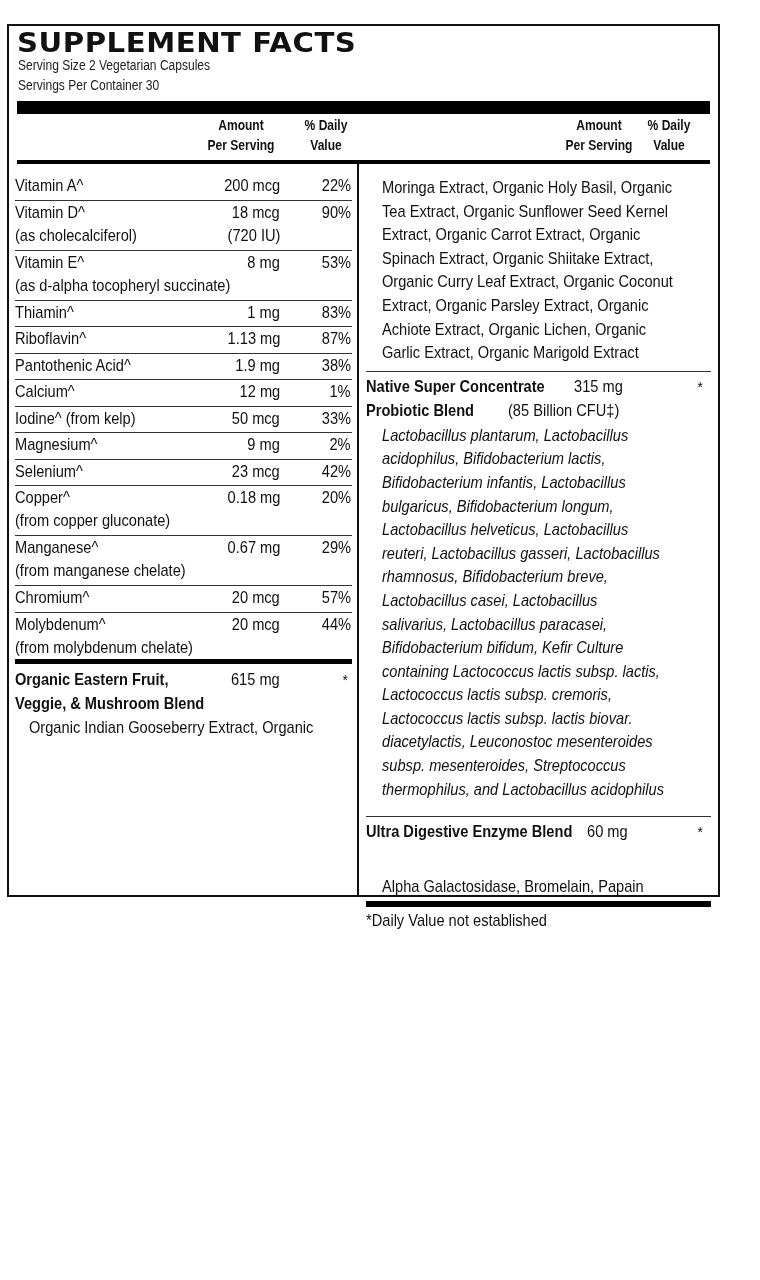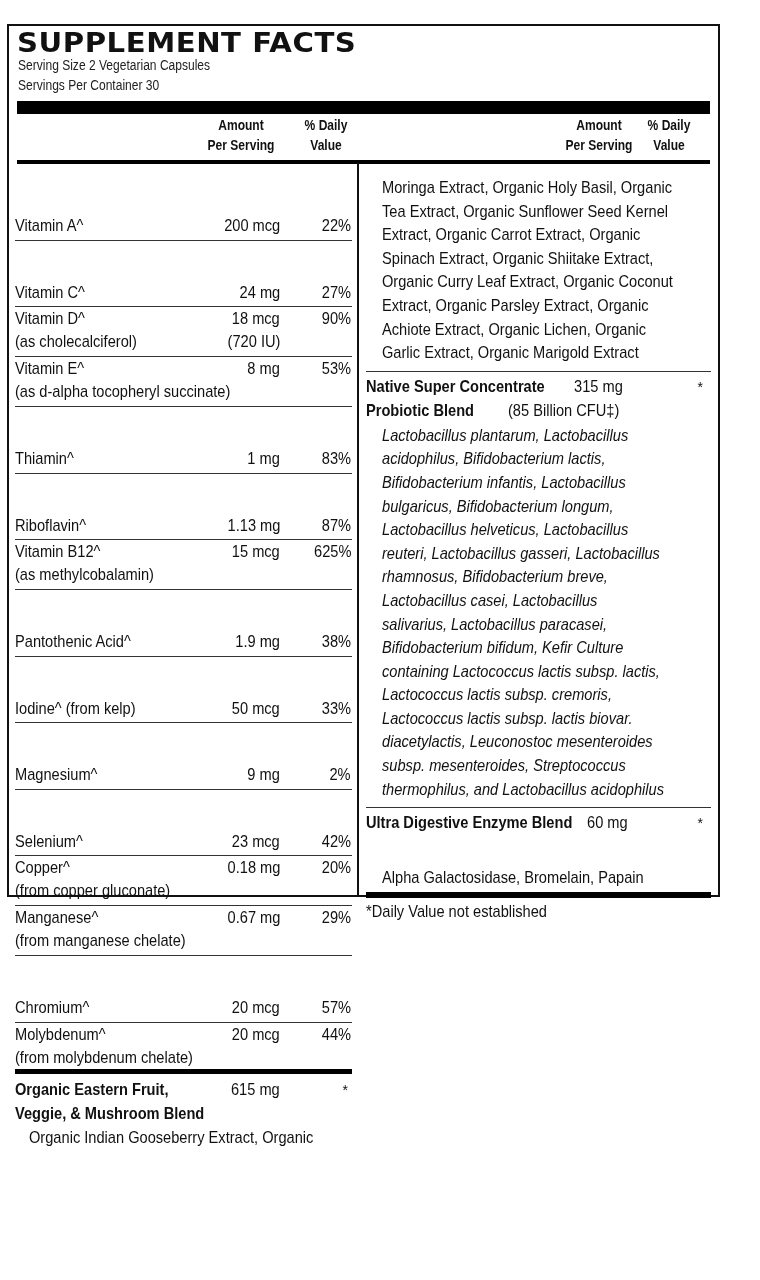--- a/index.html
+++ b/index.html
@@ -23,21 +23,21 @@
          line-height:24px; }
   .row .nm, .row .am, .row .dv { position:absolute; top:0; white-space:nowrap;
          transform:scaleX(0.86); }
   .row .nm { left:0; transform-origin:left top; }
   .row .am { right:72px; transform-origin:right top; text-align:right; }
   .row .dv { right:1px; transform-origin:right top; text-align:right; }
   .row .sub2 { position:absolute; left:0; top:23px; white-space:nowrap;
                transform:scaleX(0.86); transform-origin:left top; }
   .row .sub2r { position:absolute; right:72px; top:23px; white-space:nowrap;
                 transform:scaleX(0.86); transform-origin:right top; }
-  .r1 { height:25.5px;margin-top:40px; }
+  .r1 { height:25.5px; }
   .r2 { height:49px; }
   .thick-bot { border-bottom:5px solid #000; }
   .blend { position:relative; font-size:17px; line-height:24px; height:50px; }
   .blend .bn { position:absolute; left:0; top:4px; font-weight:bold;
                transform:scaleX(0.86); transform-origin:left top; white-space:nowrap; }
   .blend .bn2 { position:absolute; left:0; top:28px; font-weight:bold;
                transform:scaleX(0.86); transform-origin:left top; white-space:nowrap; }
   .blend .ba { position:absolute; right:72px; top:4px; transform:scaleX(0.86);
                transform-origin:right top; white-space:nowrap; }
   .blend .bs { position:absolute; right:4px; top:4px; font-size:14px; }
@@ -92,25 +92,20 @@
 
   <div class="hdr-rule"></div>
   <div class="vdiv"></div>
 
   <div class="left">
     <div class="row r1">
       <span class="nm">Vitamin A^</span>
       <span class="am">200 mcg</span>
       <span class="dv">22%</span>
     </div>
-    <div class="row r1">
-      <span class="nm">Vitamin C^</span>
-      <span class="am">24 mg</span>
-      <span class="dv">27%</span>
-    </div>
     <div class="row r2">
       <span class="nm">Vitamin D^</span>
       <span class="am">18 mcg</span>
       <span class="dv">90%</span>
       <span class="sub2">(as cholecalciferol)</span>
       <span class="sub2r">(720 IU)</span>
     </div>
     <div class="row r2">
       <span class="nm">Vitamin E^</span>
       <span class="am">8 mg</span>
@@ -120,30 +115,29 @@
     <div class="row r1">
       <span class="nm">Thiamin^</span>
       <span class="am">1 mg</span>
       <span class="dv">83%</span>
     </div>
     <div class="row r1">
       <span class="nm">Riboflavin^</span>
       <span class="am">1.13 mg</span>
       <span class="dv">87%</span>
     </div>
-    <div class="row r2">
-      <span class="nm">Vitamin B12^</span>
-      <span class="am">15 mcg</span>
-      <span class="dv">625%</span>
-      <span class="sub2"> (as methylcobalamin)</span>
-    </div>
     <div class="row r1">
       <span class="nm">Pantothenic Acid^</span>
       <span class="am">1.9 mg</span>
       <span class="dv">38%</span>
+    </div>
+    <div class="row r1">
+      <span class="nm">Calcium^</span>
+      <span class="am">12 mg</span>
+      <span class="dv">1%</span>
     </div>
     <div class="row r1">
       <span class="nm">Iodine^ (from kelp)</span>
       <span class="am">50 mcg</span>
       <span class="dv">33%</span>
     </div>
     <div class="row r1">
       <span class="nm">Magnesium^</span>
       <span class="am">9 mg</span>
       <span class="dv">2%</span>
@@ -202,21 +196,21 @@
 
     <div class="rb" style="margin-top:3px;">
       <span class="t bold">Native Super Concentrate</span>
       <span class="amt" style="left:208px;">315 mg</span>
       <span class="star">*</span>
     </div>
     <div class="rb">
       <span class="t bold">Probiotic Blend</span>
       <span class="amt" style="left:142px;">(85 Billion CFU‡)</span>
     </div>
-    <div class="para indent ital rule-thin" style="padding-bottom:6px; padding-top:1px;">
+    <div class="para indent ital rule-thin" style="padding-bottom:15px; padding-top:1px;">
       <span class="ln">Lactobacillus plantarum, Lactobacillus</span>
       <span class="ln">acidophilus, Bifidobacterium lactis,</span>
       <span class="ln">Bifidobacterium infantis, Lactobacillus</span>
       <span class="ln">bulgaricus, Bifidobacterium longum,</span>
       <span class="ln">Lactobacillus helveticus, Lactobacillus</span>
       <span class="ln">reuteri, Lactobacillus gasseri, Lactobacillus</span>
       <span class="ln">rhamnosus, Bifidobacterium breve,</span>
       <span class="ln">Lactobacillus casei, Lactobacillus</span>
       <span class="ln">salivarius, Lactobacillus paracasei,</span>
       <span class="ln">Bifidobacterium bifidum, Kefir Culture</span>

